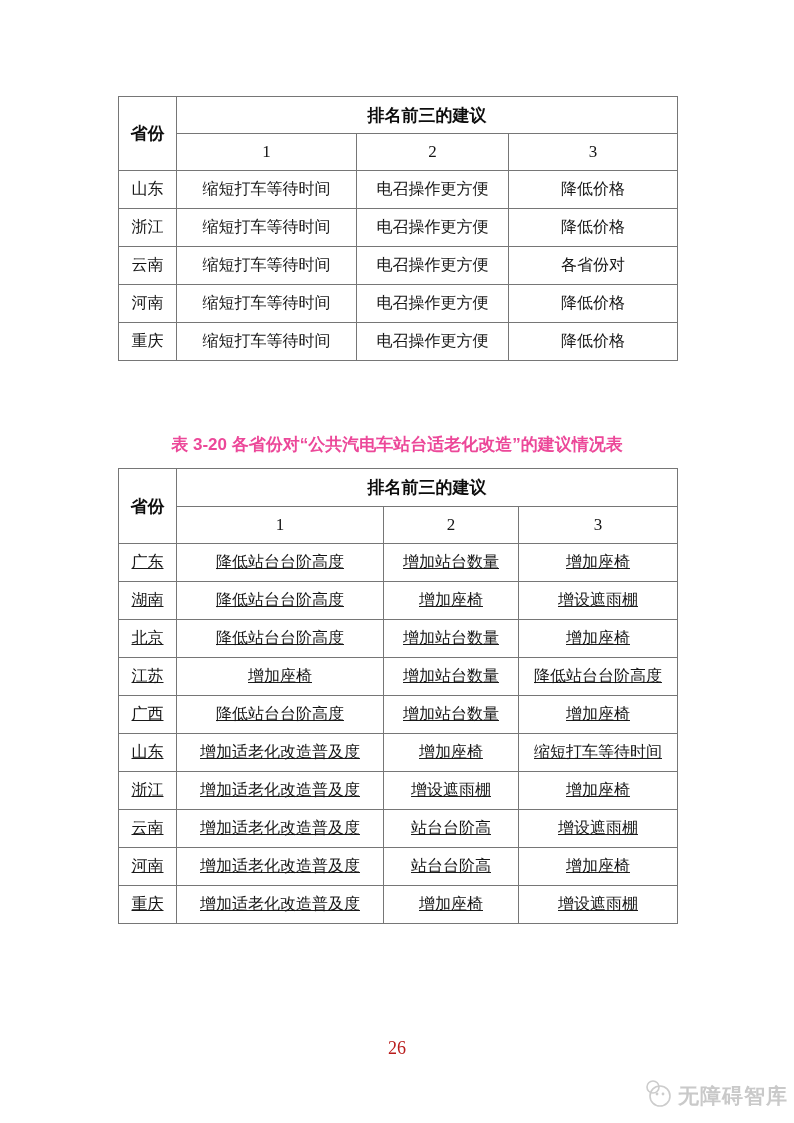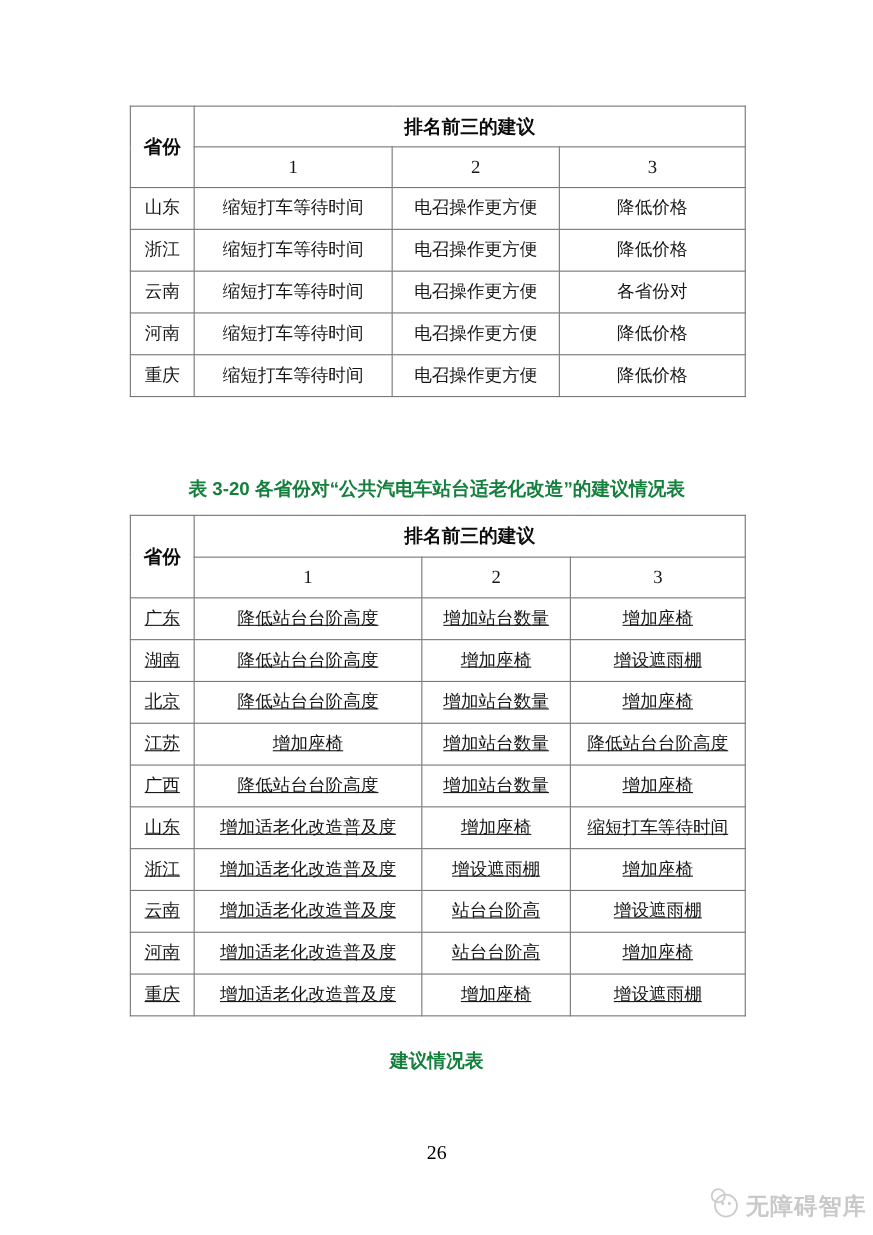--- a/index.html
+++ b/index.html
@@ -46,33 +46,33 @@
   .tbl-b { left: 118px; top: 468px; width: 559px; }
   .tbl-b tr.hdr1 { height: 38px; }
   .tbl-b tr.hdr2 { height: 37px; }
   .tbl-b tr.data { height: 38px; text-decoration: underline; }
   .caption {
     position: absolute;
     left: 0; right: 0;
     text-align: center;
     font-weight: 700;
     font-size: 17px;
-    color: #15803d;
+    color: #ec4899;
     line-height: 38px;
   }
   .caption-a { top: 426px; }
   .caption-b { top: 946px; }
   .pagenum {
     position: absolute;
     left: 0; right: 0;
     top: 1034px;
     text-align: center;
     font-family: "Liberation Serif", serif;
     font-size: 18px;
-    color: #000000;
+    color: #b91c1c;
     line-height: 28px;
   }
   .watermark {
     position: absolute;
     right: 6px;
     top: 1079px;
     display: flex;
     align-items: center;
     gap: 5px;
     color: #c7c7c7;
@@ -217,21 +217,20 @@
     <tr class="data">
       <td>重庆</td>
       <td>增加适老化改造普及度</td>
       <td>增加座椅</td>
       <td>增设遮雨棚</td>
     </tr>
   </tbody>
     </table>
 
   <div class="caption caption-b">
-    <div>建议情况表</div>
   </div>
 
   <div class="pagenum">26</div>
 
   <div class="watermark">
     <span class="wm-icon">
       <svg width="30" height="30" viewBox="0 0 30 30">
         <circle cx="10" cy="8" r="6" fill="none" stroke="#cccccc" stroke-width="1.6"></circle>
         <circle cx="17" cy="17" r="10" fill="none" stroke="#cccccc" stroke-width="1.6"></circle>
         <circle cx="14" cy="15" r="1.4" fill="#cccccc"></circle>

